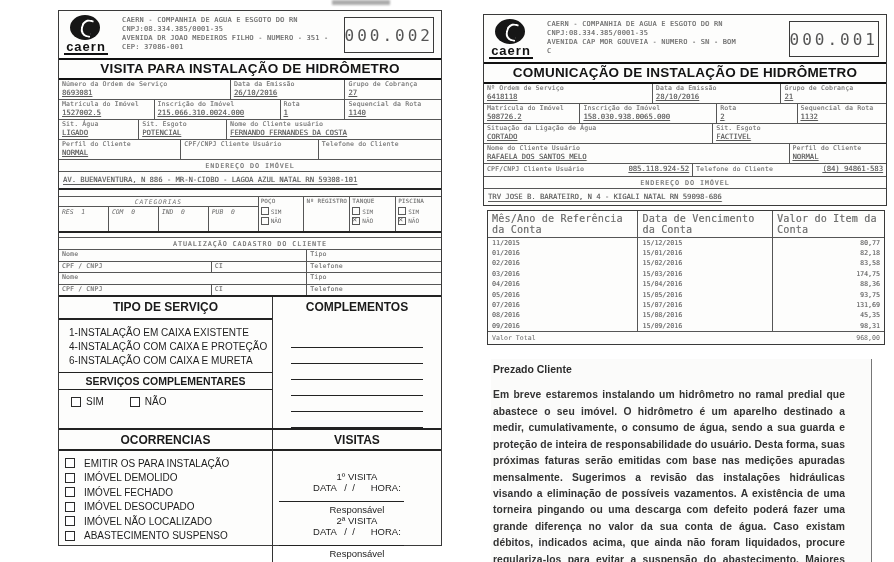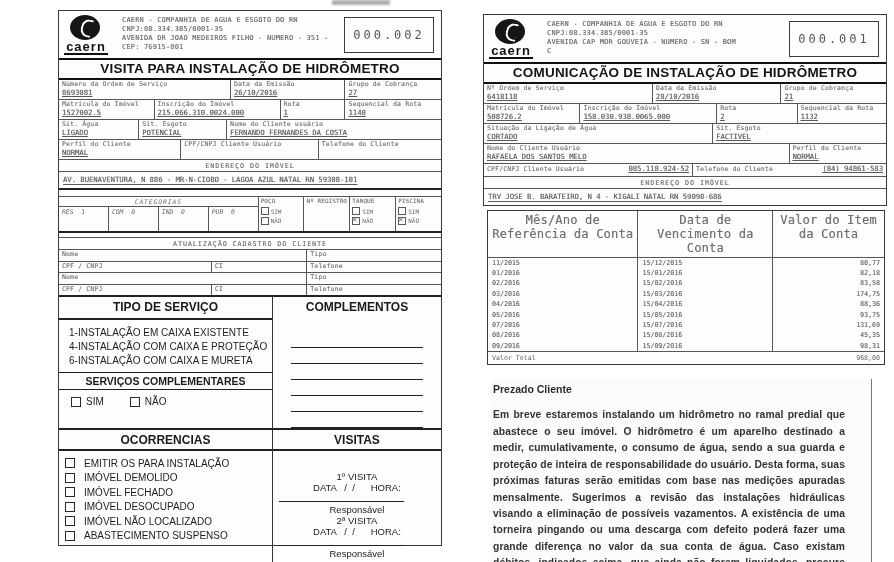--- a/index.html
+++ b/index.html
@@ -15,21 +15,21 @@
   .logo{width:52px;flex:0 0 52px;}
   .logo-mark{width:30px;height:25px;background:#161616;border-radius:50%;position:relative;margin-left:6px;}
   .logo-mark::after{content:"";position:absolute;left:11px;top:4px;width:9px;height:14px;
       border:2px solid #fff;border-right:none;border-radius:8px 0 0 8px;transform:rotate(14deg);}
   .logo-word{font-weight:bold;font-size:13px;letter-spacing:1px;color:#111;border-bottom:2px solid #111;
       width:44px;text-align:center;margin-left:0;line-height:13px;}
   .co-lines{flex:1;padding-left:6px;padding-top:1px;}
   .co-line{font-family:"DejaVu Sans Mono",monospace;font-size:6.8px;line-height:9px;color:#6b6b6b;
       letter-spacing:.3px;white-space:nowrap;text-shadow:.3px 0 0 rgba(110,110,110,.55);}
   .stamp{border:1px solid #3a3a3a;align-self:stretch;min-width:88px;display:flex;align-items:center;justify-content:center;
-      font-family:"DejaVu Sans Mono",monospace;font-size:12px;letter-spacing:3px;color:#555;margin:2px 2px 2px 6px;}
+      font-family:"DejaVu Sans Mono",monospace;font-size:16px;letter-spacing:3px;color:#555;margin:2px 2px 2px 6px;}
 
   .doc-title{text-align:center;font-weight:bold;font-size:13.5px;color:#141414;letter-spacing:.2px;
       padding:1px 0 2px 0;border-bottom:2px solid #111;}
 
   
   .frow{display:flex;border-bottom:1px solid #565656;}
   .fcell{box-sizing:border-box;border-right:1px solid #565656;padding:1px 3px 2px 3px;overflow:hidden;}
   .fcell:last-child{border-right:none;}
   .flabel{font-family:"DejaVu Sans Mono",monospace;font-size:6.4px;line-height:7.5px;color:#767676;
       letter-spacing:.2px;white-space:nowrap;text-shadow:.3px 0 0 rgba(120,120,120,.5);}
@@ -87,22 +87,22 @@
   .visit-line{border-bottom:1.2px solid #222;width:80%;height:8px;margin-bottom:2px;}
   .visit-dt{white-space:pre;font-size:9.5px;}
 
   
   .foot{border-top:2px solid #222;padding:3px 6px 2px 6px;}
 
   
   .r-top{border:1px solid #3a3a3a;background:#fdfdfc;}
   .r-table{border:1px solid #3a3a3a;margin:4px 2px 0 4px;background:#fdfdfc;}
   .t-head{display:flex;border-bottom:1px solid #565656;}
-  .t-hcell{font-family:"DejaVu Sans Mono",monospace;font-size:12px;color:#6f6f6f;padding:2px 4px;
-      border-right:1px solid #565656;box-sizing:border-box;letter-spacing:.2px;text-shadow:.3px 0 0 rgba(110,110,110,.5);text-align:center;}
+  .t-hcell{font-family:"DejaVu Sans Mono",monospace;font-size:10px;color:#6f6f6f;padding:2px 4px;
+      border-right:1px solid #565656;box-sizing:border-box;letter-spacing:.2px;text-shadow:.3px 0 0 rgba(110,110,110,.5);}
   .t-hcell:last-child{border-right:none;}
   .t-row{display:flex;}
   .t-cell{font-family:"DejaVu Sans Mono",monospace;font-size:6.6px;color:#6a6a6a;line-height:10.4px;
       padding:0 4px;border-right:1px solid #565656;box-sizing:border-box;text-shadow:.3px 0 0 rgba(100,100,100,.5);}
   .t-cell:last-child{border-right:none;text-align:right;}
   .t-total{display:flex;justify-content:space-between;border-top:1px solid #565656;
       font-family:"DejaVu Sans Mono",monospace;font-size:6.6px;color:#666;padding:2px 4px;}
   .c1{width:38%;} .c2{width:34%;} .c3{width:28%;}
 
   .letter{margin:14px 0 0 8px;width:352px;padding:4px 26px 10px 2px;border-right:1px solid #777;
@@ -120,21 +120,21 @@
   <div class="doc doc-left">
     <div class="hdr">
       <div class="logo">
         <div class="logo-mark"></div>
         <div class="logo-word">caern</div>
       </div>
       <div class="co-lines">
         <div class="co-line">CAERN - COMPANHIA DE AGUA E ESGOTO DO RN</div>
         <div class="co-line">CNPJ:08.334.385/0001-35</div>
         <div class="co-line">AVENIDA DR JOAO MEDEIROS FILHO - NUMERO - 351 -</div>
-        <div class="co-line">CEP: 76915-001</div>
+        <div class="co-line">CEP: 37086-001</div>
       </div>
       <div class="stamp">000.002</div>
     </div>
 
     <div class="doc-title">VISITA PARA INSTALAÇÃO DE HIDRÔMETRO</div>
 
     <div class="frow">
       <div class="fcell" style="width:45%">
         <div class="flabel">Número da Ordem de Serviço</div>
         <div class="fvalue">8693081</div>

